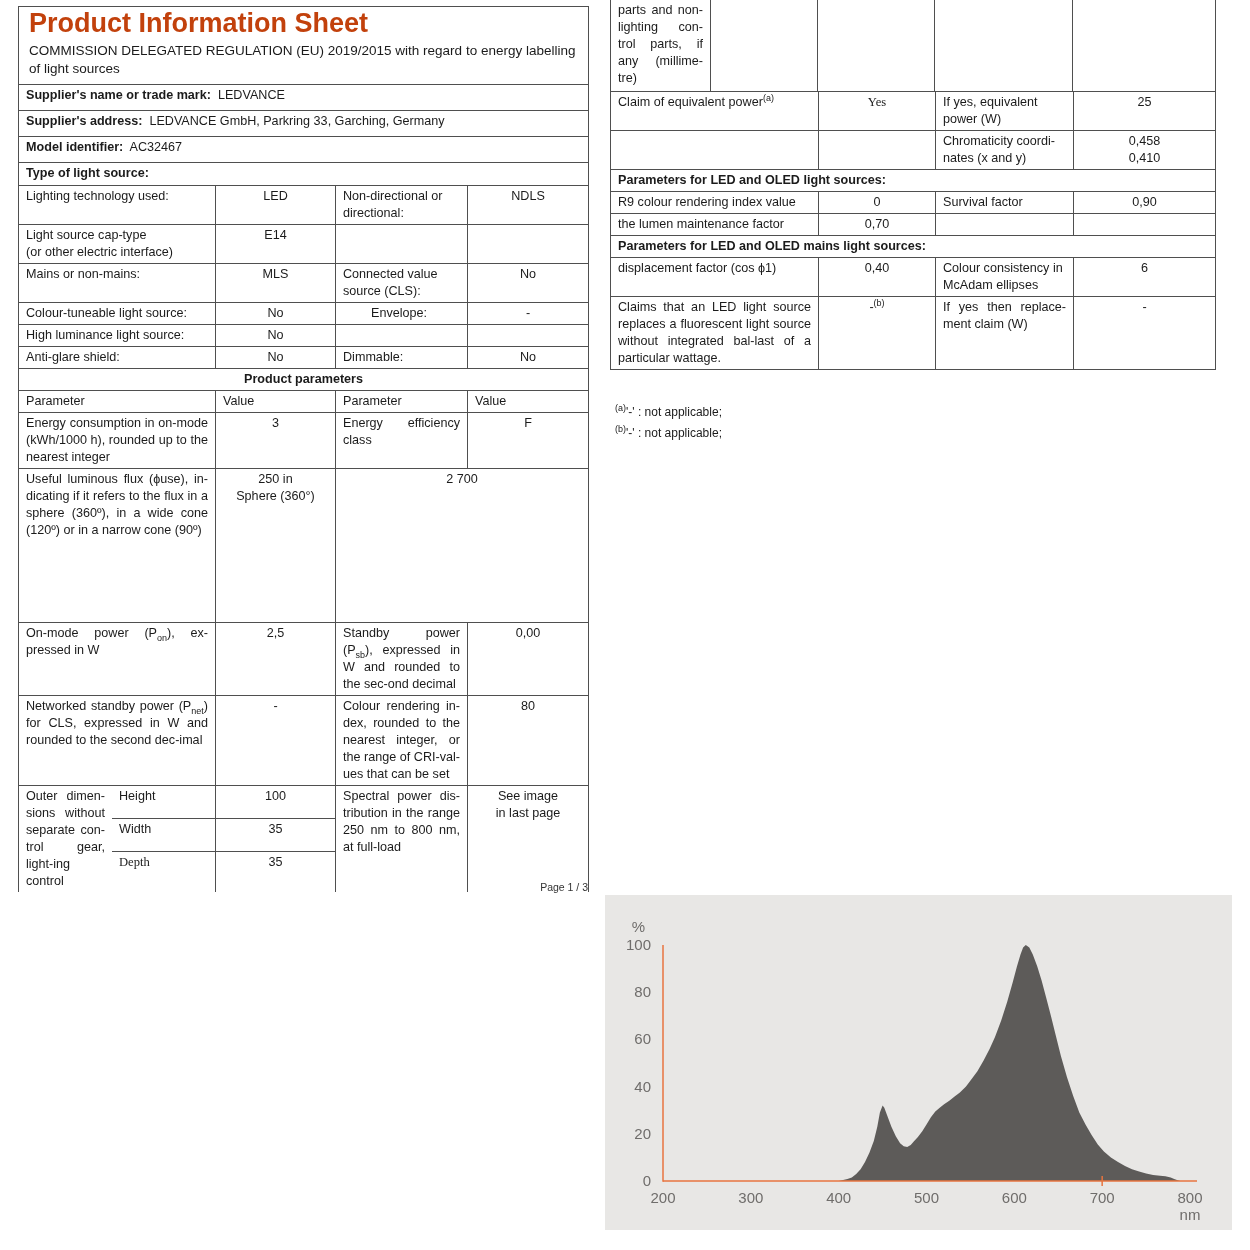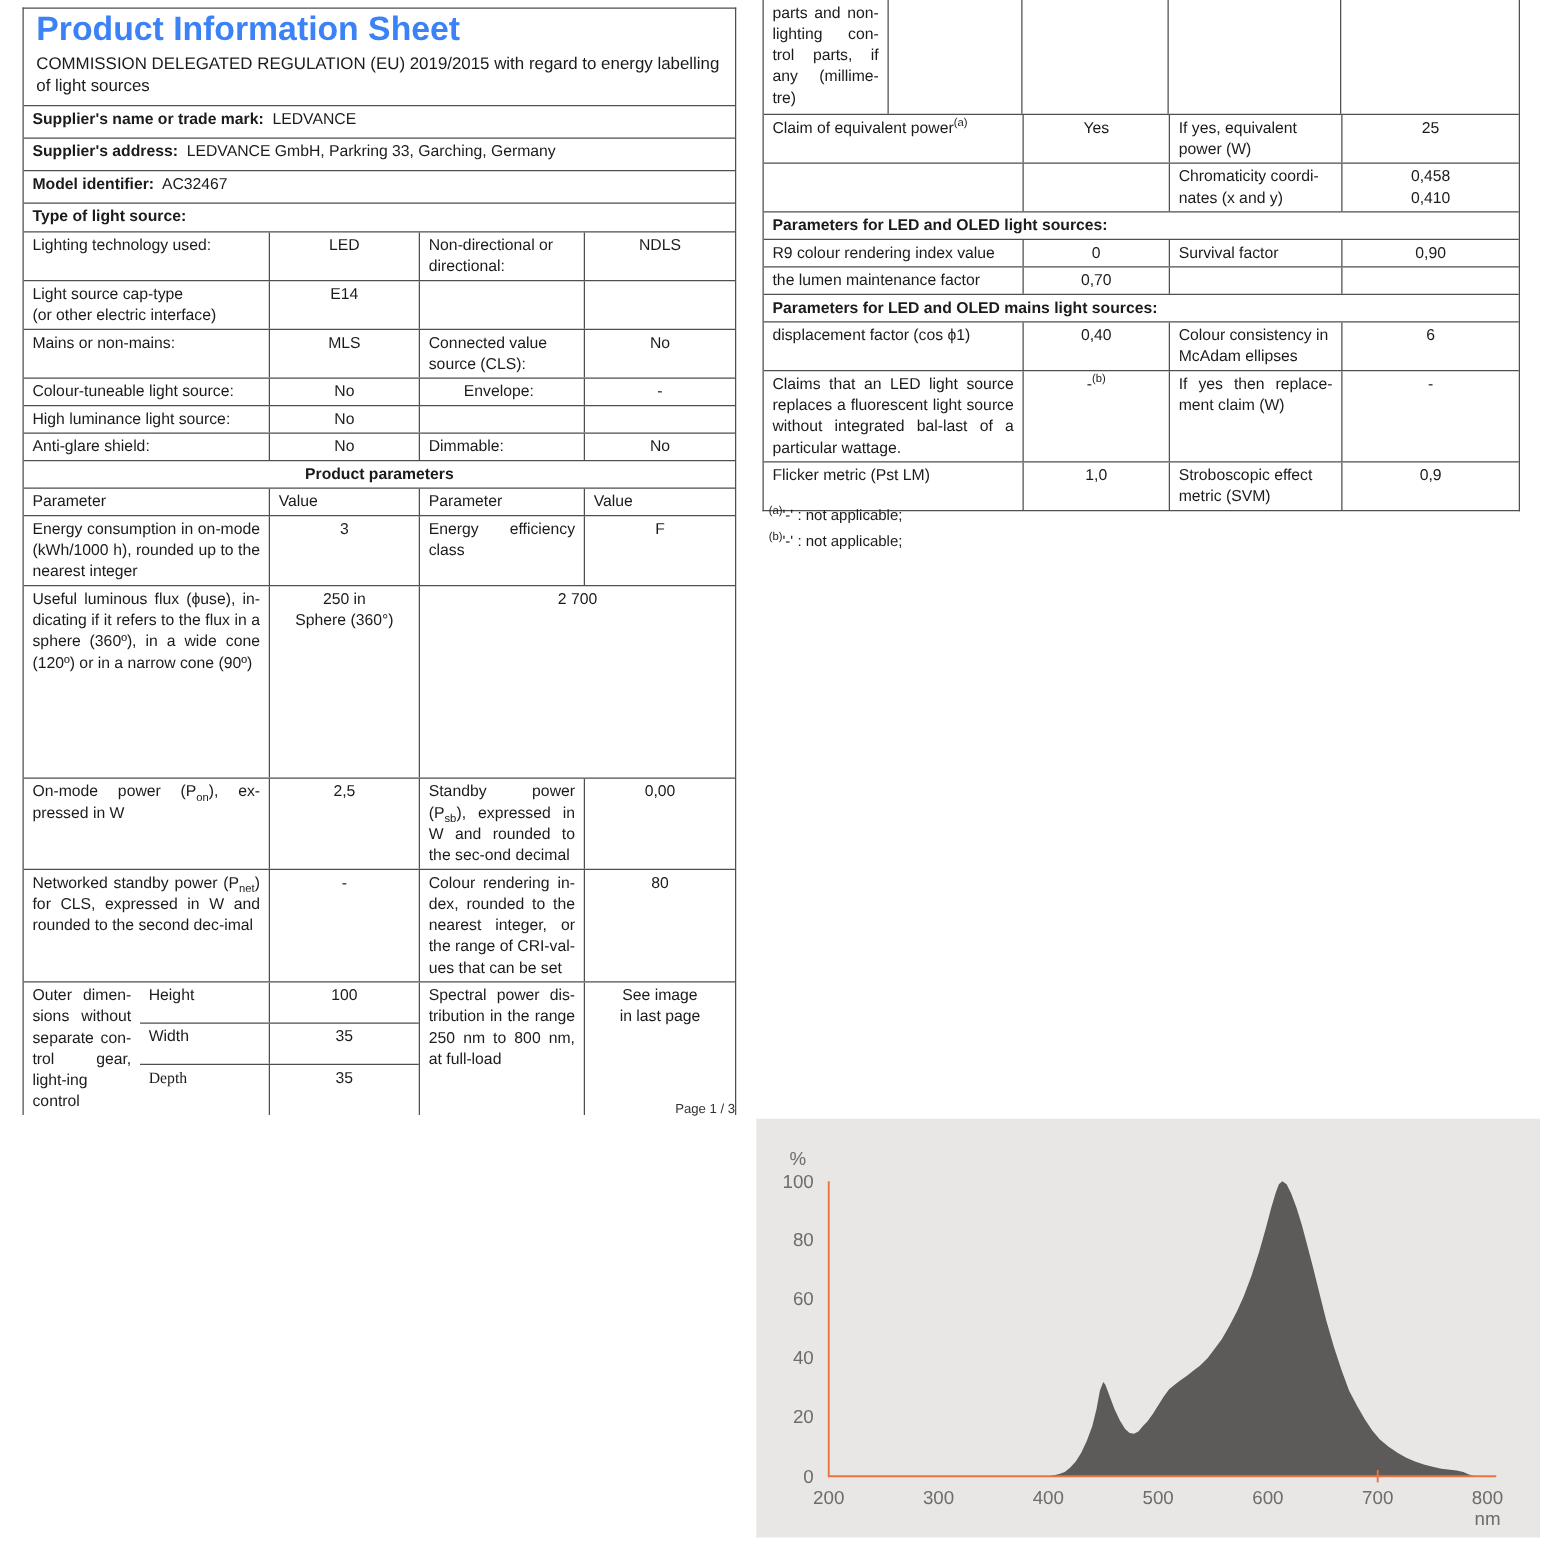--- a/index.html
+++ b/index.html
@@ -18,21 +18,21 @@
   .tcell.justify{text-align:justify;}
   .tcell.val{text-align:center;}
   .tcell.bL{border-left:1px solid #4f4f4f;}
   .tcell.full{flex:1;}
   .tcell.center{text-align:center;}
   .tcell b{font-weight:bold;}
   sup{font-size:9px;line-height:0;}
   sub{font-size:9px;line-height:0;}
   
   .title-cell{padding:8px 10px 6px 10px;}
-  .doc-title{font-size:27px;font-weight:bold;color:#3b82f6;margin:0 0 10px 0;}
+  .doc-title{font-size:27px;font-weight:bold;color:#c2410c;margin:0 0 10px 0;}
   .doc-subtitle{font-size:13.5px;line-height:18px;}
   
   .subcol{display:flex;flex-direction:column;}
   .subrow{display:flex;border-top:1px solid #4f4f4f;flex:1;}
   .subrow.first{border-top:none;}
   
   #footnotes{position:absolute;left:615px;top:402px;font-size:12px;line-height:21px;}
   
   #page-footer{position:absolute;left:400px;top:881px;width:188px;text-align:right;font-size:10.5px;color:#333;}
   
@@ -167,21 +167,21 @@
         <div class="tcell justify" style="width: 99px; min-height: 91px;">parts and non-lighting con-trol parts, if any (millime-tre)</div>
         <div class="tcell bL" style="width: 107px;"></div>
         <div class="tcell bL" style="width: 117px;"></div>
         <div class="tcell bL" style="width: 138px;"></div>
         <div class="tcell bL" style="flex: 1 1 0%;"></div>
       </div>
     </div>
   <div id="right-rows-top">
       <div class="trow">
         <div class="tcell " style="width: 207px; min-height: 35px;">Claim of equivalent power<sup>(a)</sup></div>
-        <div class="tcell val bL" style="width: 117px;">Yes</div>
+        <div class="tcell val bL" style="width: 117px; font-family: Liberation Serif, serif;">Yes</div>
         <div class="tcell bL" style="width: 138px;">If yes, equivalent power (W)</div>
         <div class="tcell val bL" style="flex: 1 1 0%;">25</div>
       </div>
       <div class="trow">
         <div class="tcell " style="width: 207px; min-height: 36px;"></div>
         <div class="tcell val bL" style="width: 117px;"></div>
         <div class="tcell bL" style="width: 138px;">Chromaticity coordi-nates (x and y)</div>
         <div class="tcell val bL" style="flex: 1 1 0%;">0,458<br>0,410</div>
       </div>
     </div>
@@ -210,26 +210,20 @@
         <div class="tcell " style="width: 207px; min-height: 36px;">displacement factor (cos ϕ1)</div>
         <div class="tcell val bL" style="width: 117px;">0,40</div>
         <div class="tcell bL" style="width: 138px;">Colour consistency in McAdam ellipses</div>
         <div class="tcell val bL" style="flex: 1 1 0%;">6</div>
       </div>
       <div class="trow">
         <div class="tcell justify" style="width: 207px; min-height: 70px;">Claims that an LED light source replaces a fluorescent light source without integrated bal-last of a particular wattage.</div>
         <div class="tcell val bL" style="width: 117px;">-<sup>(b)</sup></div>
         <div class="tcell justify bL" style="width: 138px;">If yes then replace-ment claim (W)</div>
         <div class="tcell val bL" style="flex: 1 1 0%;">-</div>
-      </div>
-      <div class="trow">
-        <div class="tcell " style="width: 207px; min-height: 37px;">Flicker metric (Pst LM)</div>
-        <div class="tcell val bL" style="width: 117px;">1,0</div>
-        <div class="tcell bL" style="width: 138px;">Stroboscopic effect metric (SVM)</div>
-        <div class="tcell val bL" style="flex: 1 1 0%;">0,9</div>
       </div>
     </div>
 </div>
 
 <div id="footnotes">
     <div><sup>(a)</sup>'-' : not applicable;</div>
     <div><sup>(b)</sup>'-' : not applicable;</div>
   </div>
 
 <div id="page-footer">Page 1 / 3</div>

